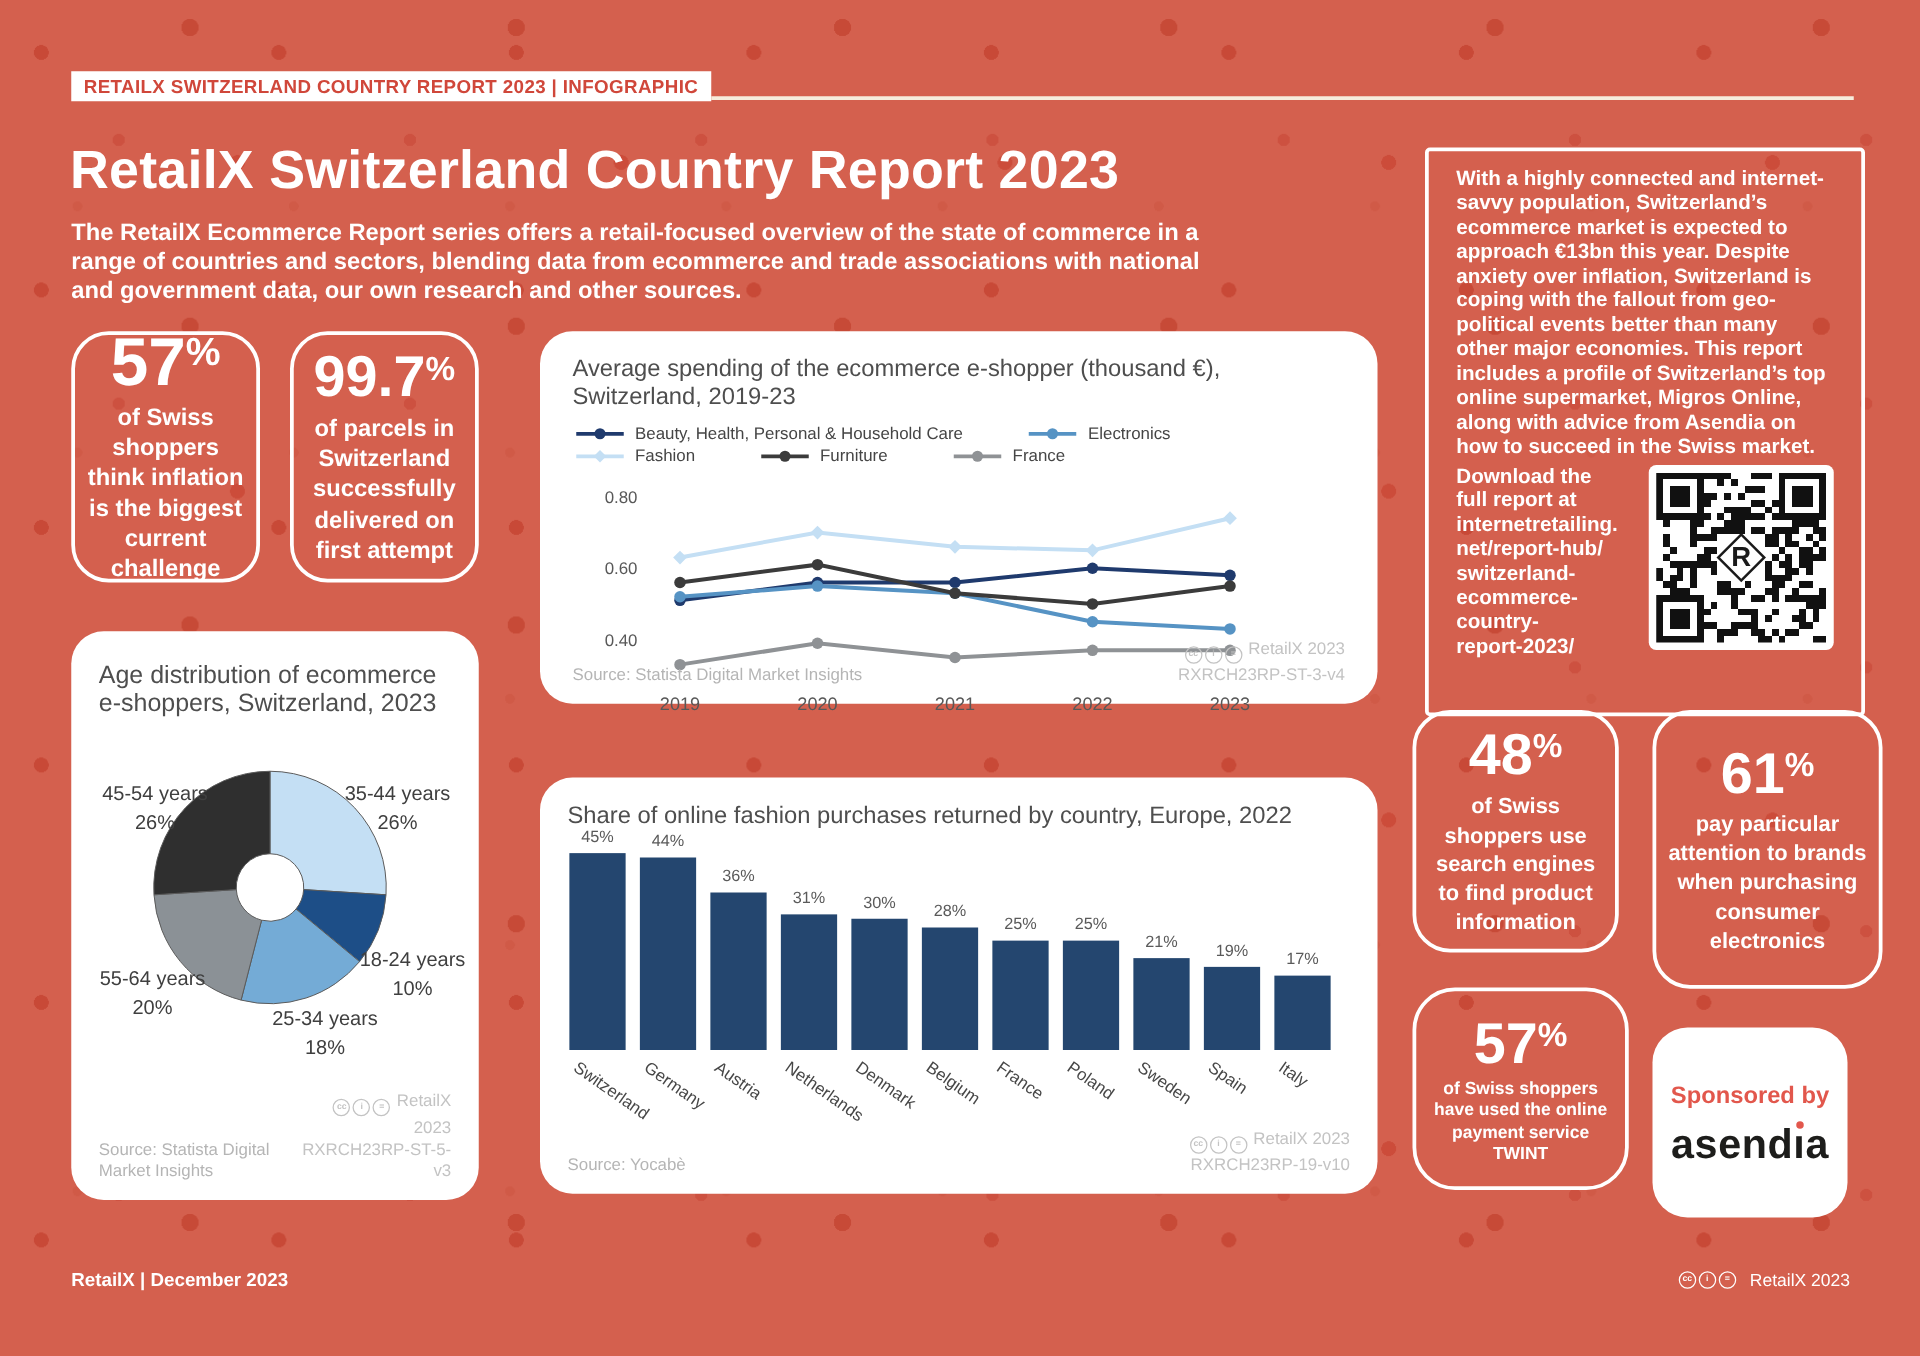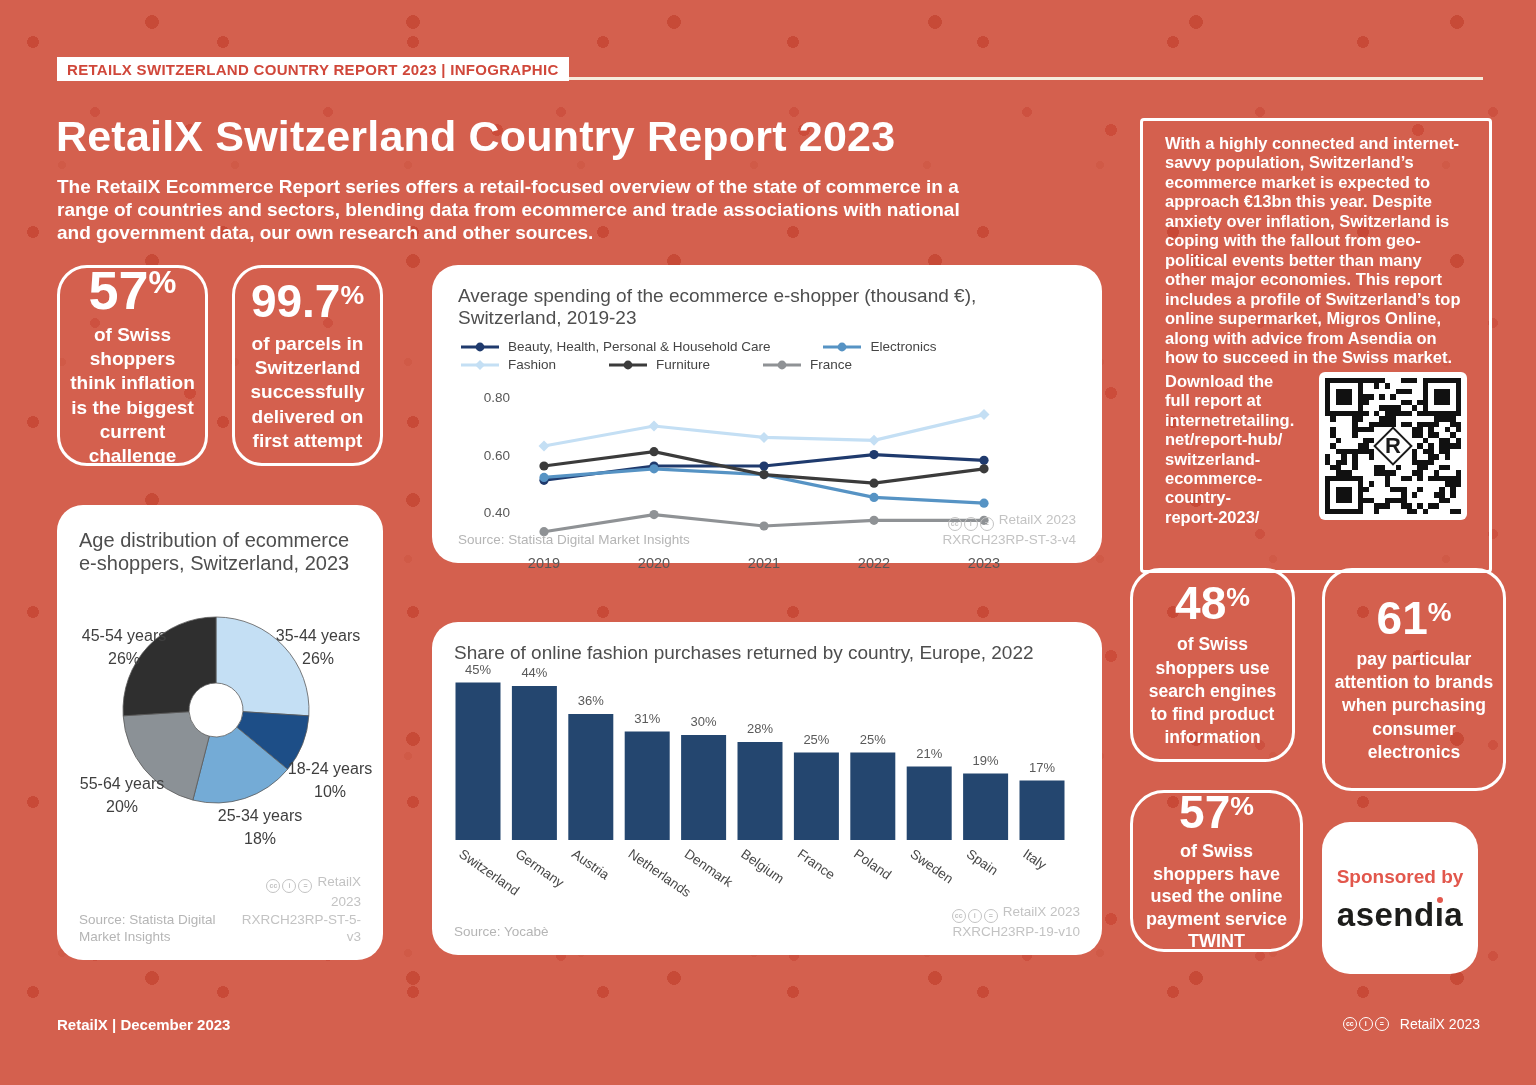--- a/index.html
+++ b/index.html
@@ -35,21 +35,21 @@
   .stat-997 .num{font-size:46px;}
   .stat-997 .desc{font-size:19px;line-height:1.27;margin-top:8px;}
   .stat-48{left:1130px;top:568px;width:165px;height:194px;}
   .stat-48 .num{font-size:46px;}
   .stat-48 .desc{font-size:17.5px;line-height:1.33;margin-top:7px;}
   .stat-61{left:1322px;top:568px;width:184px;height:223px;}
   .stat-61 .num{font-size:46px;}
   .stat-61 .desc{font-size:17.5px;line-height:1.33;margin-top:7px;}
   .stat-57{left:1130px;top:790px;width:173px;height:162px;border-radius:34px;}
   .stat-57 .num{font-size:46px;}
-  .stat-57 .desc{font-size:18px;line-height:1.25;margin-top:5px;}
+  .stat-57 .desc{font-size:14px;line-height:1.25;margin-top:5px;}
   
   .card{background:#fff;border-radius:26px;box-sizing:border-box;}
   .card-line{left:432px;top:265px;width:670px;height:298px;padding:20px 26px;}
   .card-pie{left:57px;top:505px;width:326px;height:455px;padding:24px 22px;}
   .card-bar{left:432px;top:622px;width:670px;height:333px;padding:20px 22px;}
   .chart-title{color:#4e4e4e;font-size:19px;}
   .legend{display:flex;flex-wrap:wrap;column-gap:52px;row-gap:3px;margin:10px 0 2px 2px;}
   .legend-item{display:flex;align-items:center;gap:8px;color:#454545;font-size:13.5px;}
   .src-row{position:absolute;left:26px;right:26px;bottom:14px;display:flex;
     justify-content:space-between;align-items:flex-end;}

